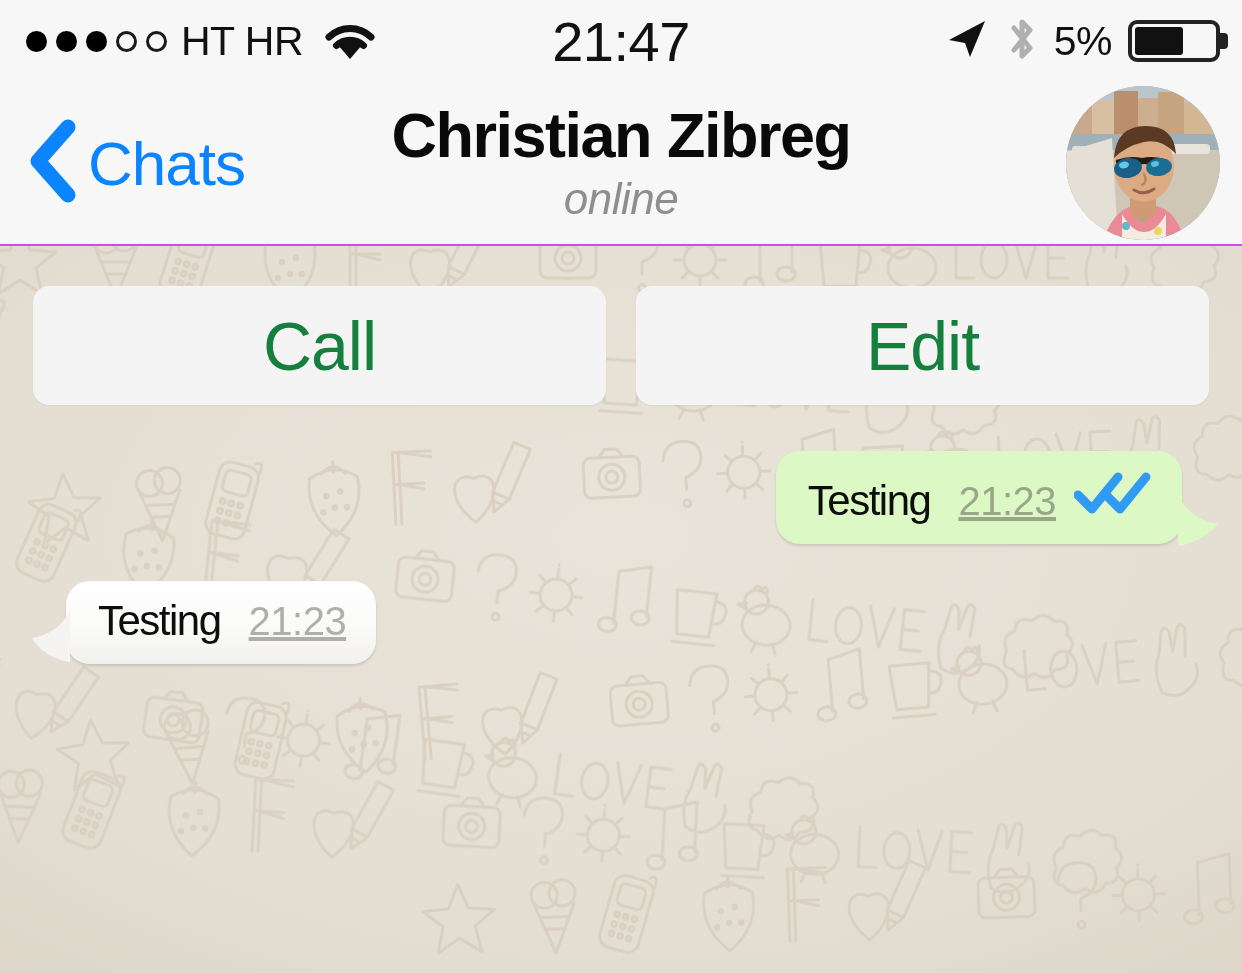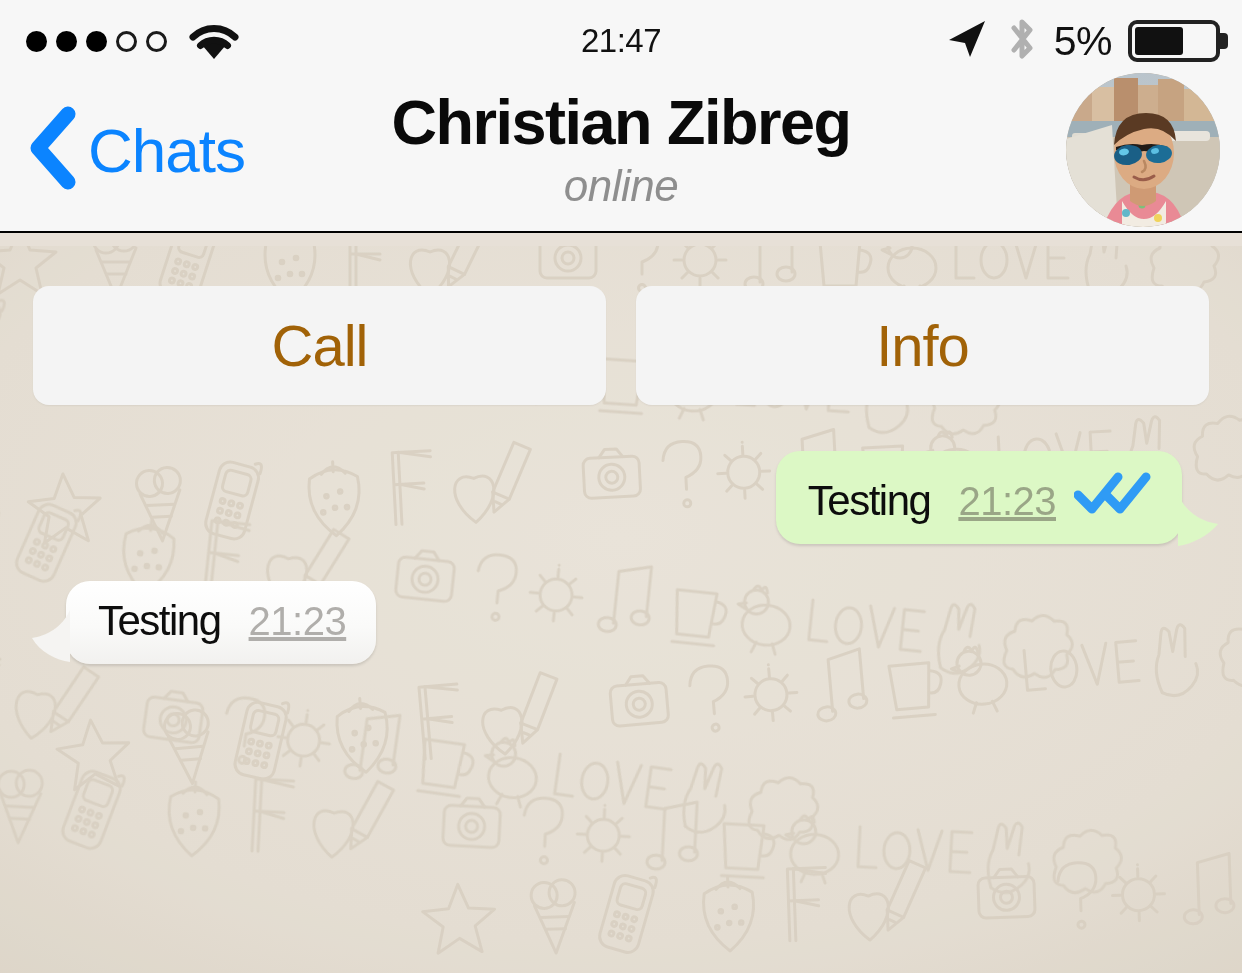--- a/index.html
+++ b/index.html
@@ -39,21 +39,21 @@
   #carrier {
     font-size:41px; font-weight:400; color:#111;
     letter-spacing:-0.5px; margin-left:4px;
     font-family:"Liberation Sans", sans-serif;
   }
   #wifi-icon { margin-left:8px; display:flex; align-items:center; }
 
   #status-time {
     position:absolute; left:0; top:0; width:1242px; height:82px;
     display:flex; align-items:center; justify-content:center;
-    font-size:33px; font-weight:400; color:#111;
+    font-size:56px; font-weight:400; color:#111;
     letter-spacing:-0.5px;
   }
 
   #status-right {
     position:absolute; right:22px; top:0; height:82px;
     display:flex; align-items:center; gap:16px;
   }
   #battery-pct {
     font-size:41px; color:#111; letter-spacing:-0.5px;
   }
@@ -68,24 +68,24 @@
     right:-12px; top:50%; transform:translateY(-50%);
     width:8px; height:16px;
     background:#222; border-radius:0 4px 4px 0;
   }
   .battery-fill {
     height:100%; background:#111; border-radius:3px;
   }
 
   
   #nav-bar {
-    position:absolute; left:0; top:69px;
+    position:absolute; left:0; top:82px;
     width:1242px; height:164px;
     background:#f7f7f7;
-    border-bottom:2px solid #000000;
+    border-bottom:2px solid #d946ef;
   }
   #back-button {
     position:absolute; left:28px; top:50%;
     transform:translateY(-50%);
     display:flex; align-items:center; gap:12px;
     cursor:pointer;
   }
   #back-label {
     font-size:62px; color:#0b84ff; letter-spacing:-1px;
   }
@@ -129,21 +129,21 @@
     position:absolute; left:0; top:40px;
     width:1242px;
     display:flex; gap:30px; padding:0 33px;
   }
   .action-btn {
     flex:1;
     height:119px;
     background:#f4f4f4;
     border-radius:16px;
     display:flex; align-items:center; justify-content:center;
-    font-size:58px; color:#a16207;
+    font-size:68px; color:#15803d;
     letter-spacing:-1px;
     cursor:pointer;
     box-shadow:0 1px 2px rgba(0,0,0,0.06);
   }
 
   
   .msg-row { position:absolute; display:flex; }
   #msg-out { right:22px; top:205px; }
   #msg-in  { left:30px;  top:335px; }
 
@@ -194,20 +194,21 @@
   <div id="status-bar">
 
     <div id="status-left">
       <div class="sig-dots">
         <span class="dot"></span>
         <span class="dot"></span>
         <span class="dot"></span>
         <span class="dot hollow"></span>
         <span class="dot hollow"></span>
       </div>
+      <span id="carrier">HT HR</span>
       <span id="wifi-icon">
         <svg width="58" height="44" viewBox="0 0 58 44">
           <path d="M29 40 L17 26 a17 17 0 0 1 24 0 Z" fill="#111"></path>
           <path d="M8 18 a30 30 0 0 1 42 0" stroke="#111" stroke-width="7" fill="none" stroke-linecap="round"></path>
           <path d="M15.5 26.5 a20 20 0 0 1 27 0" stroke="#111" stroke-width="7" fill="none" stroke-linecap="round"></path>
         </svg>
       </span>
     </div>
 
     <div id="status-time">21:47</div>
@@ -423,21 +424,21 @@
         <use href="#doodleset" x="60" y="420" transform="rotate(-5 600 560)"></use>
         <use href="#doodleset" x="-120" y="540" transform="rotate(3 500 650)"></use>
         <use href="#doodleset" x="420" y="620" transform="rotate(-2 700 700)"></use>
         <use href="#doodleset" x="-420" y="450" transform="rotate(8 300 520)"></use>
       </g>
       <rect width="1242" height="727" fill="#ded6c9" opacity="0.18"></rect>
     </svg>
 
     <div id="action-row">
       <div class="action-btn">Call</div>
-      <div class="action-btn">Info</div>
+      <div class="action-btn">Edit</div>
     </div>
 
     <div class="msg-row" id="msg-out">
       <div class="bubble out">
         <span class="bubble-text">Testing</span>
         <span class="bubble-time">21:23</span>
         <span class="ticks">
           <svg width="78" height="46" viewBox="0 0 78 46">
             <path d="M4 26 L18 40 L44 8" stroke="#2f9bf5" stroke-width="9" fill="none" stroke-linecap="round" stroke-linejoin="round"></path>
             <path d="M32 26 L46 40 L72 8" stroke="#2f9bf5" stroke-width="9" fill="none" stroke-linecap="round" stroke-linejoin="round"></path>

